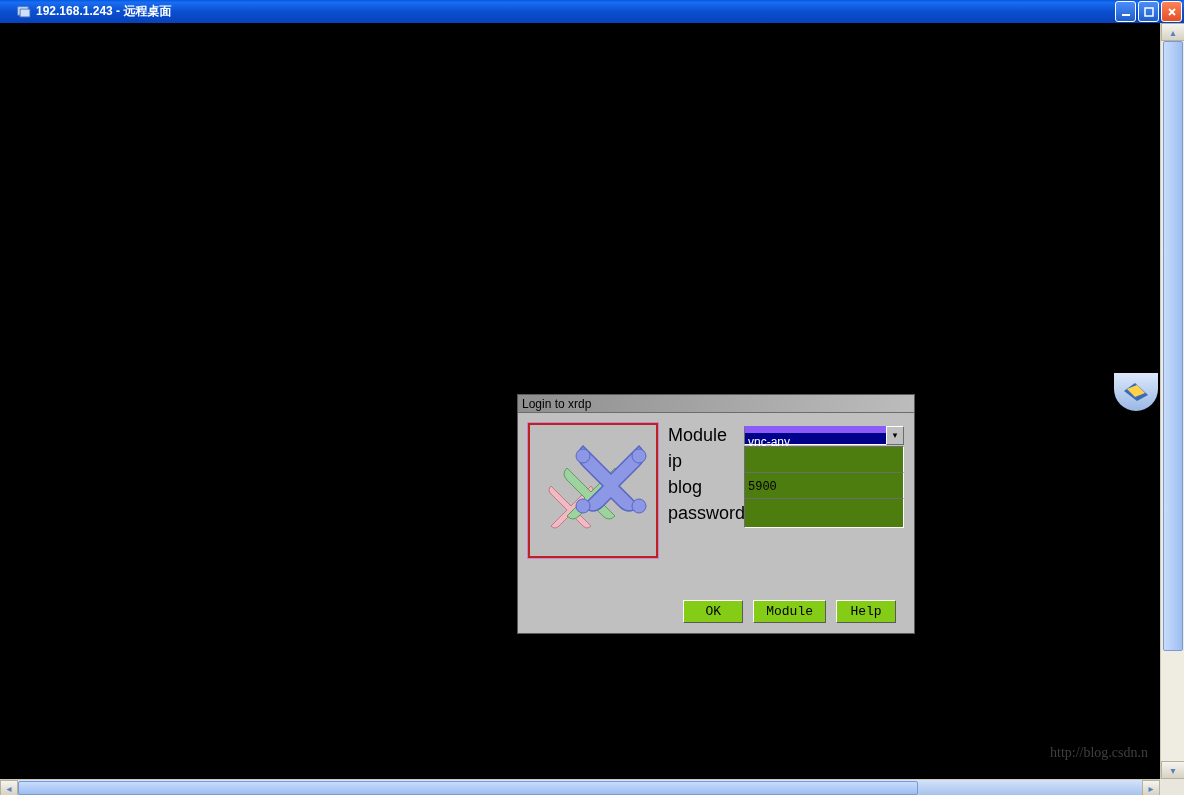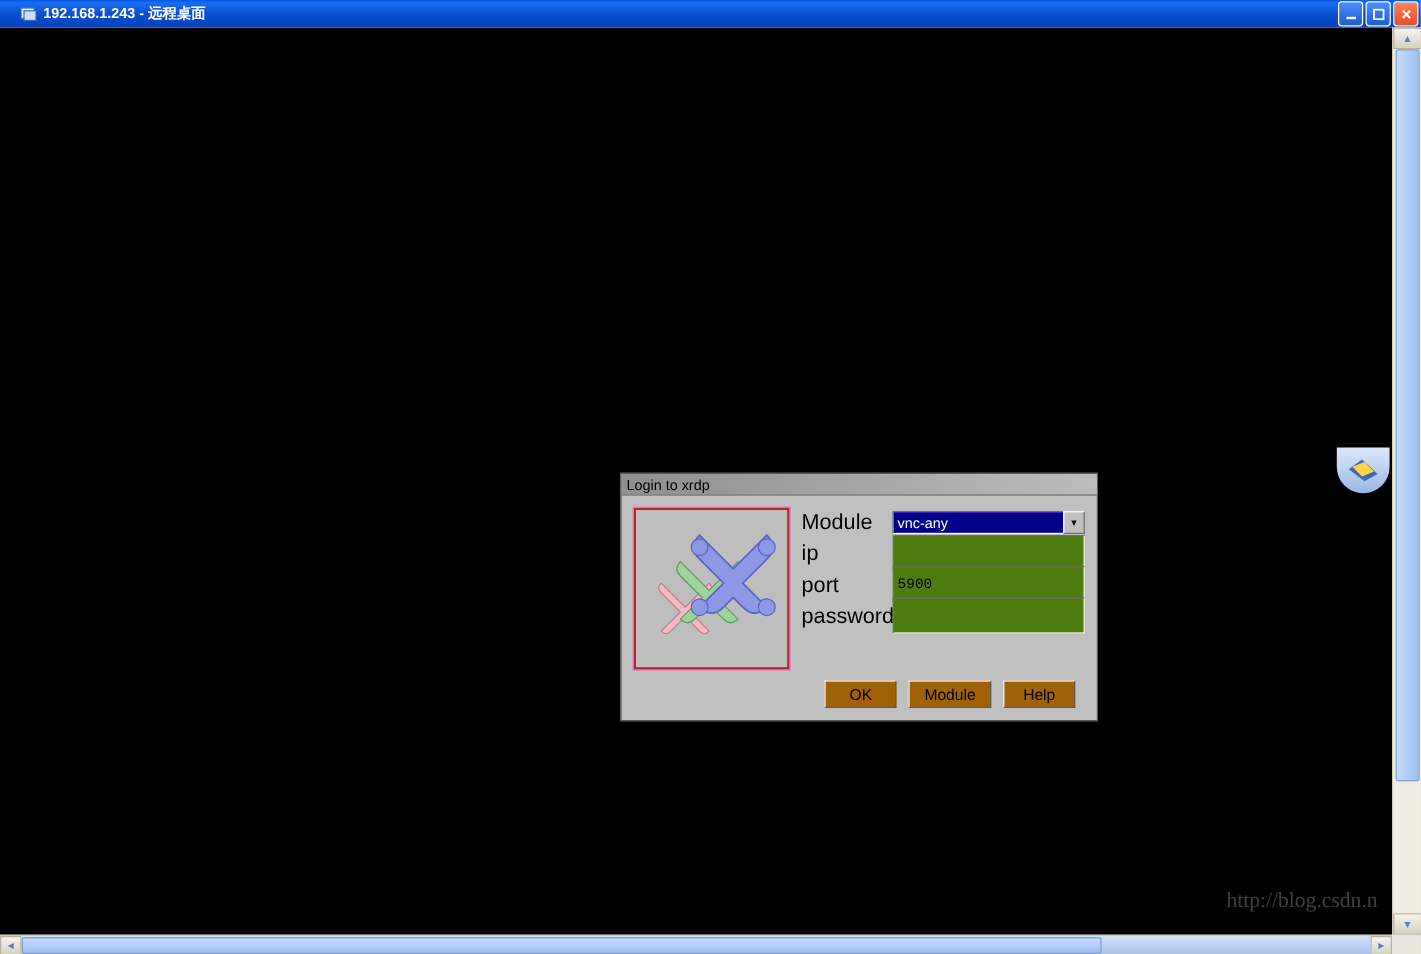--- a/index.html
+++ b/index.html
@@ -140,21 +140,21 @@
       background: linear-gradient(to bottom,#dce8fb,#9ab7e4);
       border-radius: 0 0 22px 22px;
       display: flex; align-items: center; justify-content: center;
     }
     
     .dialog {
       position: absolute;
       left: 517px;
       top: 371px;
       width: 398px;
-      height: 207px;
+      height: 240px;
       border: 1px solid #5a5a5a;
       background: #c0c0c0;
       box-shadow: 2px 2px 0 rgba(0,0,0,.35);
       font-family: Arial, sans-serif;
       font-size: 13px;
     }
     .dialog-titlebar {
       height: 18px;
       background: linear-gradient(to right,#8f8f8f,#bcbcbc);
       border-bottom: 1px solid #6d6d6d;
@@ -194,21 +194,21 @@
       font-size: 12px;
       padding: 14px 3px;
       font-family: Liberation Mono, monospace;
     }
     .select-wrap {
       display: flex;
     }
     .select-display {
       flex: 1;
       height: 19px;
-      border-top: 1px solid #8b5cf6;
+      border-top: 7px solid #8b5cf6;
       border-left: 1px solid #6d6d6d;
       border-bottom: 1px solid #fff;
       background: #00008b;
       color: #fff;
       font-size: 12px;
       padding: 1px 3px;
       line-height: 16px;
     }
     .select-btn {
       width: 18px; height: 19px;
@@ -223,37 +223,38 @@
     .dialog-buttons {
       position: absolute;
       bottom: 10px;
       right: 18px;
       display: flex;
       gap: 10px;
     }
     .dlg-btn {
       min-width: 60px;
       height: 23px;
-      background: #a16207;
+      background: #84cc16;
       border-top: 1px solid #fff;
       border-left: 1px solid #fff;
       border-right: 1px solid #5a5a5a;
       border-bottom: 1px solid #5a5a5a;
       font-size: 13px;
       padding: 0 12px;
       cursor: default;
+      font-family: Liberation Mono, monospace;
     }
     
     .watermark {
       position: absolute;
       right: 12px;
       bottom: 18px;
       color: rgba(140,140,140,.45);
       font-family: "Times New Roman", serif;
-      font-size: 18px;
+      font-size: 14px;
       pointer-events: none;
     }
   </style>
 </head>
 <body>
 
 <div class="window">
 
   <div class="titlebar">
     <span class="app-icon">
@@ -313,21 +314,21 @@
           <div class="fields">
             <label>Module</label>
             <div class="select-wrap">
               <div class="select-display">vnc-any</div>
               <div class="select-btn">▾</div>
             </div>
 
             <label>ip</label>
             <input class="fld-input" type="text" value="" style="">
 
-            <label>port</label>
+            <label>blog</label>
             <input class="fld-input" type="text" value="5900" style="">
 
             <label>password</label>
             <input class="fld-input" type="password" value="" style="">
           </div>
         </div>
         <div class="dialog-buttons">
           <button class="dlg-btn">OK</button>
           <button class="dlg-btn">Module</button>
           <button class="dlg-btn">Help</button>

